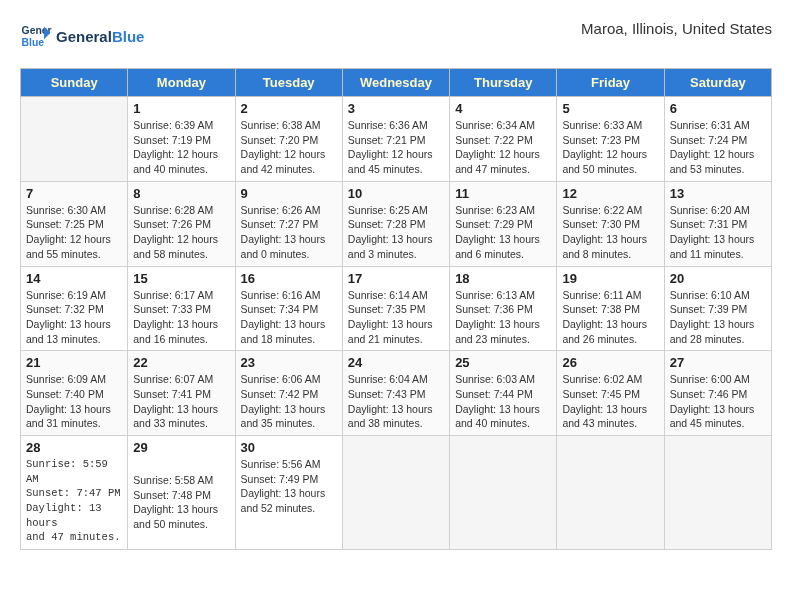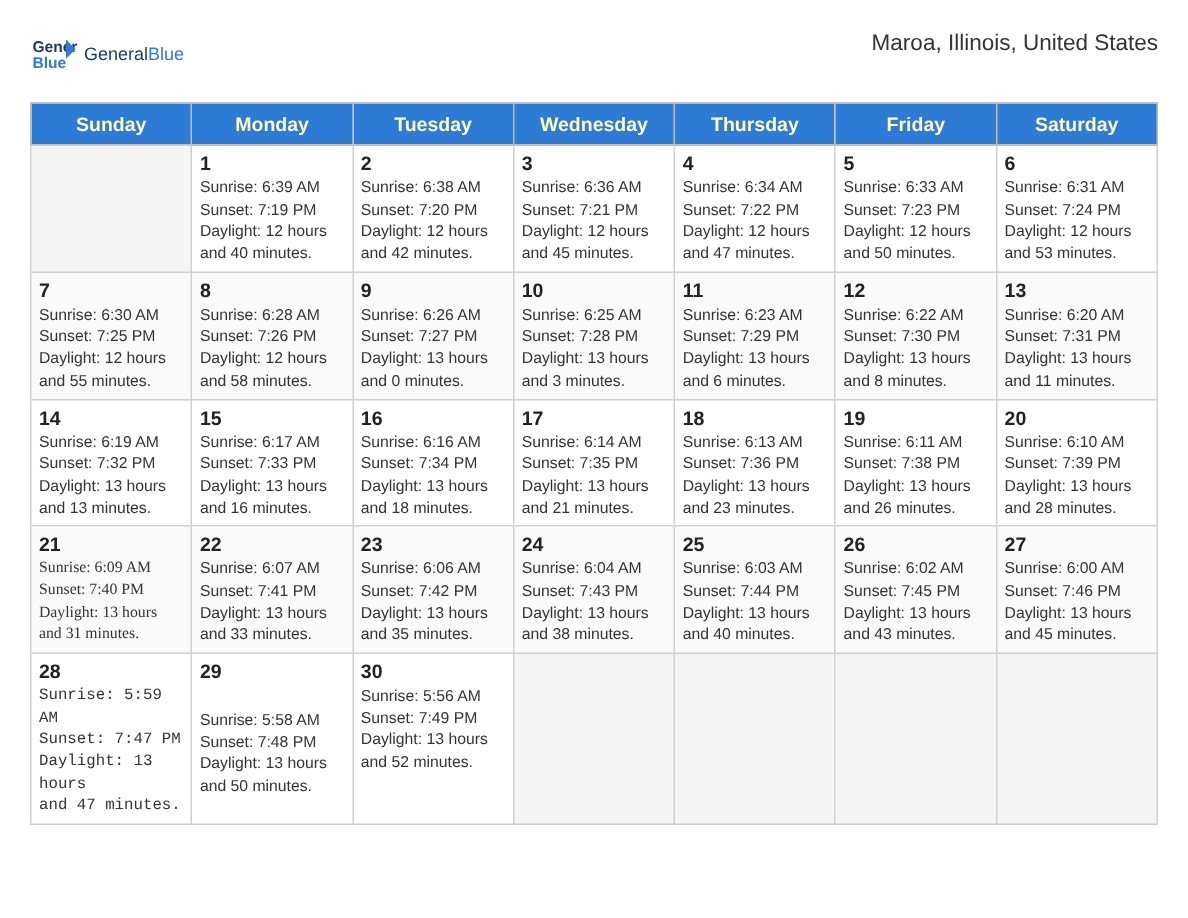--- a/index.html
+++ b/index.html
@@ -84,21 +84,21 @@
 <body>
 
 <div class="header">
   <div class="logo">
     <svg class="logo-icon" viewBox="0 0 40 40">
       <text x="2" y="18" font-size="13" font-weight="bold" fill="#1a3a5c">General</text>
       <text x="2" y="32" font-size="13" font-weight="bold" fill="#2e7bd6">Blue</text>
       <polygon points="30,8 38,16 30,24" fill="#2e7bd6"></polygon>
     </svg>
     <div>
-      <div style="font-size:12px;font-weight:normal;color:#1a3a5c;">
+      <div style="font-size:15px;font-weight:bold;color:#1a3a5c;">
         <span style="color:#1a3a5c;">General</span><span style="color:#2e7bd6;">Blue</span>
       </div>
     </div>
   </div>
   <div class="title-block">
     <h2>Maroa, Illinois, United States</h2>
   </div>
 </div>
 
 <table class="calendar">
@@ -257,21 +257,21 @@
           <div class="day-number">20</div>
           <div class="day-info" style="white-space: pre-line;">Sunrise: 6:10 AM
 Sunset: 7:39 PM
 Daylight: 13 hours
 and 28 minutes.</div>
         </td>
       </tr>
       <tr>
         <td>
           <div class="day-number">21</div>
-          <div class="day-info" style="white-space: pre-line; font-family: Liberation Serif, serif;">Sunrise: 6:09 AM
+          <div class="day-info" style="white-space: pre-line;">Sunrise: 6:09 AM
 Sunset: 7:40 PM
 Daylight: 13 hours
 and 31 minutes.</div>
         </td>
         <td>
           <div class="day-number">22</div>
           <div class="day-info" style="white-space: pre-line;">Sunrise: 6:07 AM
 Sunset: 7:41 PM
 Daylight: 13 hours
 and 33 minutes.</div>

